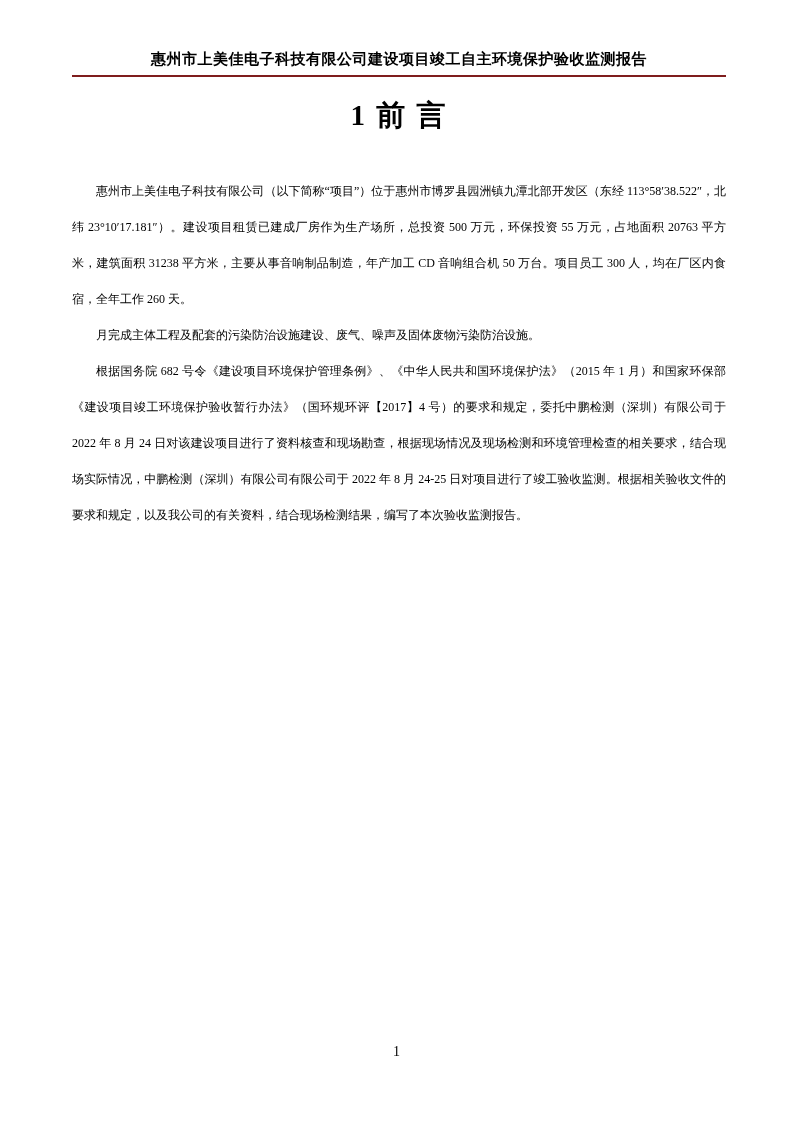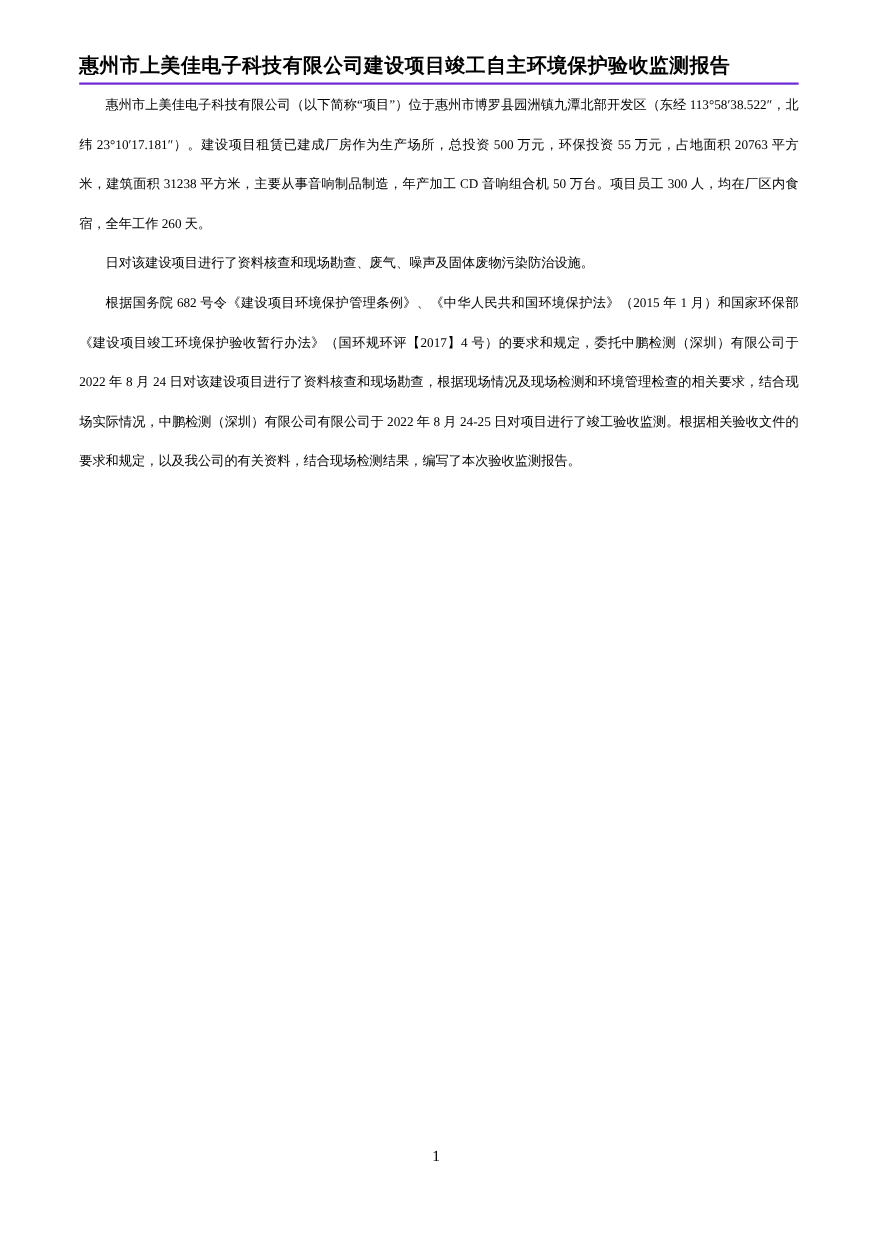--- a/index.html
+++ b/index.html
@@ -13,26 +13,26 @@
     height: 1122px;
     margin: 0 auto;
     background: #ffffff;
     box-sizing: border-box;
     padding: 48px 67px 0 72px;
     font-family: "Liberation Serif", "DejaVu Serif", serif;
     color: #000000;
     overflow: hidden;
   }
   .running-header {
-    text-align: left;
-    font-size: 18px;
+    text-align: center;
+    font-size: 15px;
     font-weight: bold;
     line-height: 22px;
     padding-bottom: 5px;
-    border-bottom: 2px solid #6d28d9;
+    border-bottom: 2px solid #7f1d1d;
     letter-spacing: 0.5px;
   }
   .doc-title {
     margin: 18px 0 38px 0;
     text-align: center;
     font-size: 29px;
     font-weight: bold;
     line-height: 40px;
     letter-spacing: 2px;
   }
@@ -54,22 +54,23 @@
     line-height: 16px;
   }
 </style>
 </head>
 <body>
 
 <div class="page">
 
   <div class="running-header">惠州市上美佳电子科技有限公司建设项目竣工自主环境保护验收监测报告</div>
 
+  <div class="doc-title">1  前  言</div>
 
   <div class="body-text">
     <p>惠州市上美佳电子科技有限公司（以下简称“项目”）位于惠州市博罗县园洲镇九潭北部开发区（东经 113°58′38.522″，北纬 23°10′17.181″）。建设项目租赁已建成厂房作为生产场所，总投资 500 万元，环保投资 55 万元，占地面积 20763 平方米，建筑面积 31238 平方米，主要从事音响制品制造，年产加工 CD 音响组合机 50 万台。项目员工 300 人，均在厂区内食宿，全年工作 260 天。</p>
-    <p>日对该建设项目进行了资料核查和现场勘查、废气、噪声及固体废物污染防治设施。</p>
+    <p>月完成主体工程及配套的污染防治设施建设、废气、噪声及固体废物污染防治设施。</p>
     <p>根据国务院 682 号令《建设项目环境保护管理条例》、《中华人民共和国环境保护法》（2015 年 1 月）和国家环保部《建设项目竣工环境保护验收暂行办法》（国环规环评【2017】4 号）的要求和规定，委托中鹏检测（深圳）有限公司于 2022 年 8 月 24 日对该建设项目进行了资料核查和现场勘查，根据现场情况及现场检测和环境管理检查的相关要求，结合现场实际情况，中鹏检测（深圳）有限公司有限公司于 2022 年 8 月 24-25 日对项目进行了竣工验收监测。根据相关验收文件的要求和规定，以及我公司的有关资料，结合现场检测结果，编写了本次验收监测报告。</p>
   </div>
 
   <div class="page-number">1</div>
 
 </div>
 
 </body></html>

